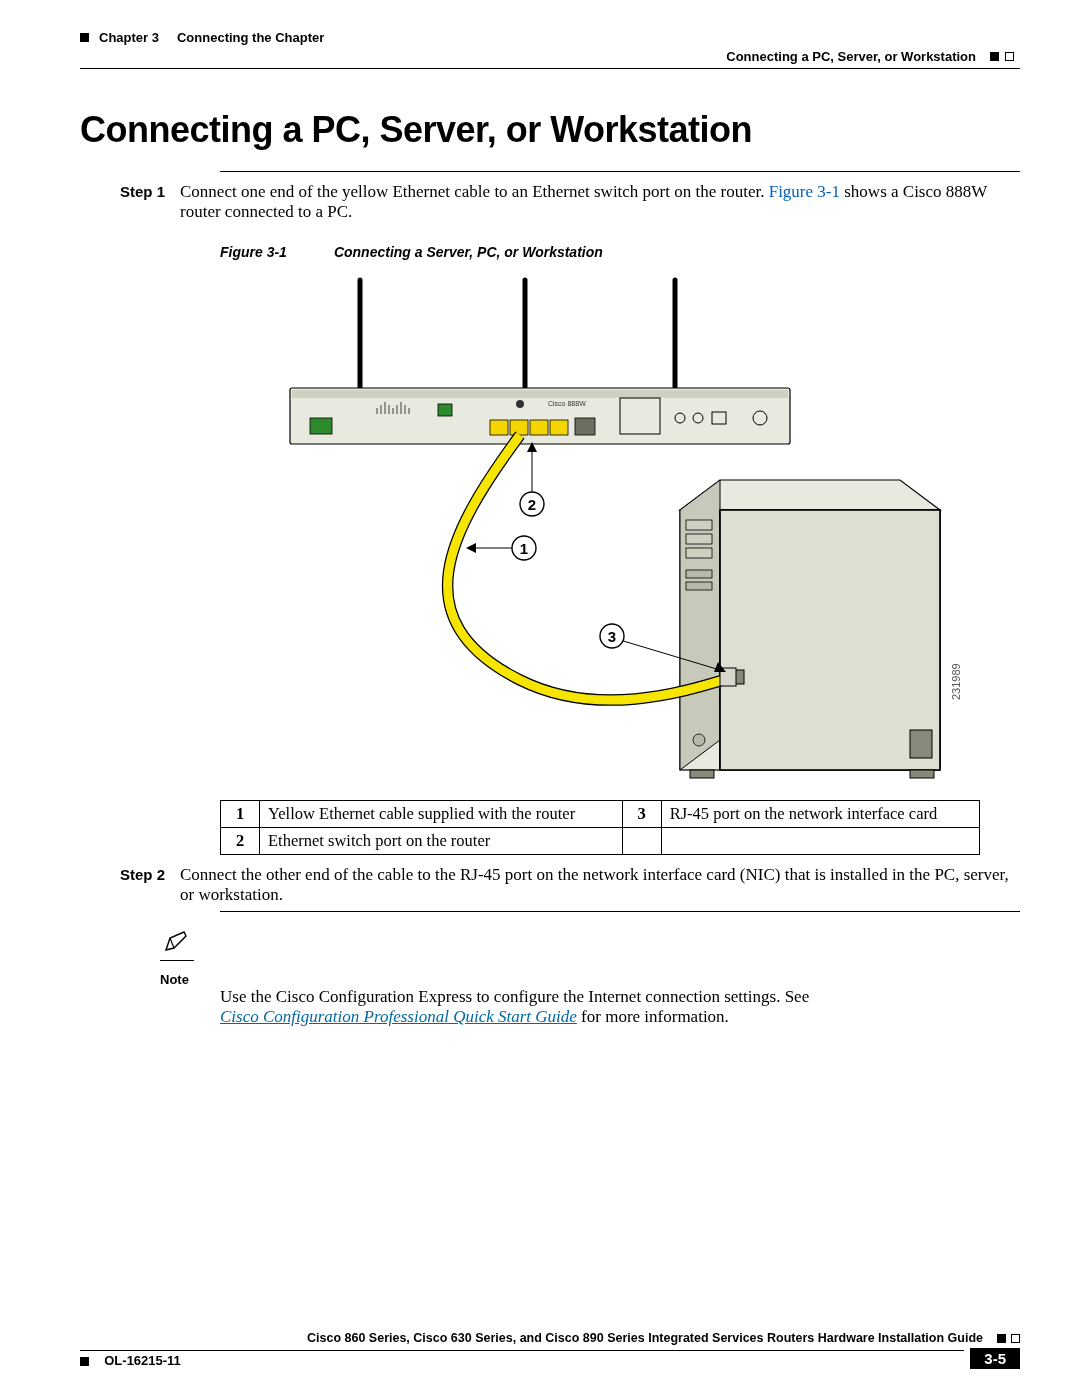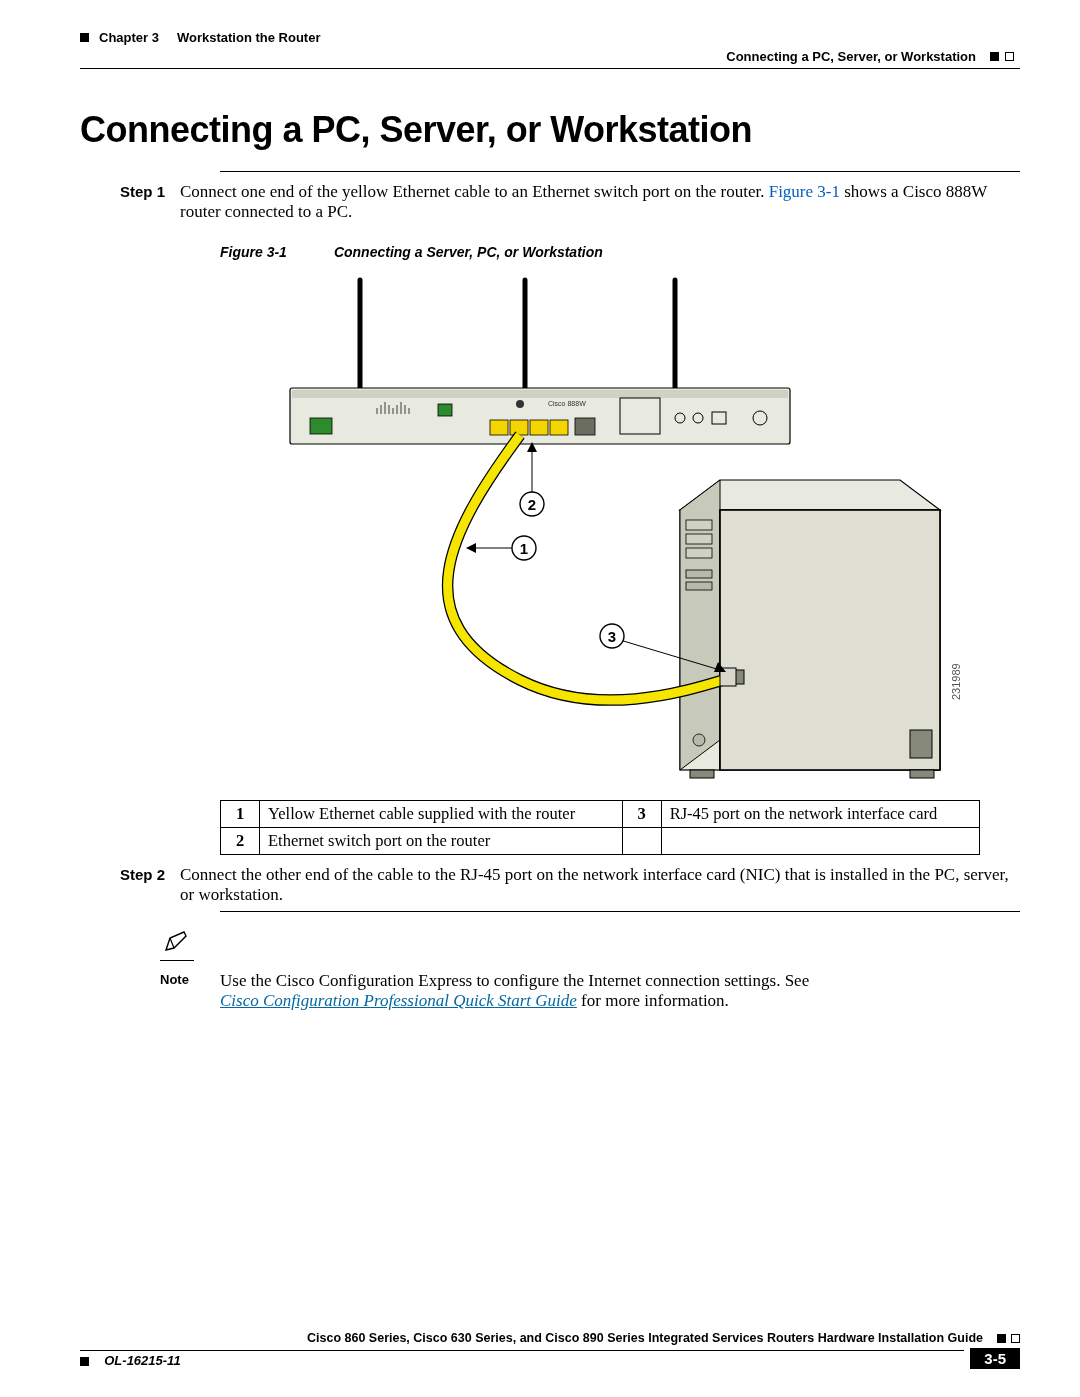--- a/index.html
+++ b/index.html
@@ -46,26 +46,26 @@
   .step-text { flex:1; }
   .xref { color:#0060c0; }
   .fig-caption { font-family: Arial, Helvetica, sans-serif; font-weight:bold; font-style:italic; font-size:14px; margin:22px 0 10px 140px;}
   .fig-caption .fignum { display:inline-block; width:110px;}
   .figure-box { margin:10px 0 10px 140px; width:760px; height:520px; position:relative;}
   .legend-table { border-collapse:collapse; margin:0 0 10px 140px; width:760px; font-size:16.5px;}
   .legend-table td { border:1px solid #000; padding:3px 8px; vertical-align:top;}
   .legend-table td.num { width:22px; font-weight:bold; text-align:center;}
   .note-row { display:flex; margin: 6px 0 6px 80px; font-size:17px;}
   .note-label { font-family: Arial, Helvetica, sans-serif; font-weight:bold; font-size:13px; flex:0 0 60px; padding-top:1px;}
-  .note-text { flex:1;}
+  .note-text { flex:1;margin-top:16px;}
   .ital-link { color:#0369a1; font-style:italic;text-decoration:underline;}
   .footer { position:absolute; bottom:28px; left:80px; right:60px;}
   .footer-doc-title { font-family: Arial, Helvetica, sans-serif; font-weight:bold; font-size:12.5px; text-align:right; padding-right:6px;}
   .footer-bar { display:flex; align-items:center; margin-top:3px;}
-  .footer-left { flex:1; border-top:1px solid #000; padding-top:2px; font-family: Arial, Helvetica, sans-serif; font-weight:bold; font-size:13px;font-style:italic;}
+  .footer-left { flex:1; border-top:1px solid #000; padding-top:2px; font-family: Arial, Helvetica, sans-serif; font-weight:bold; font-size:13px;}
   .footer-right { flex:0 0 auto; background:#000; color:#fff; font-family: Arial, Helvetica, sans-serif; font-weight:bold; font-size:15px; padding:2px 14px; margin-left:6px;}
   .note-pencil { display:inline-block; border-bottom:1.2px solid #000; padding:0 4px 4px 4px; margin-bottom:4px;}
   
   svg.fig { width:100%; height:100%; display:block;}
   .callout-circle { fill:#fff; stroke:#000; stroke-width:1.4; }
   .callout-text { font-family: Arial, Helvetica, sans-serif; font-weight:bold; font-size:15px; text-anchor:middle; dominant-baseline:central;}
   .thin { stroke:#000; stroke-width:1; fill:none;}
   .device-fill { fill:#e8e9df; stroke:#000; stroke-width:1.2;}
   .device-dark { fill:#878a7a; stroke:#000; stroke-width:1;}
   .device-shadow { fill:#c7c9bb; stroke:#000; stroke-width:1;}
@@ -82,21 +82,21 @@
 <body>
 
 <div class="page">
 
   <div class="header-row">
     <div class="header-left">
       <span class="sq"></span>
       <span style="width:10px;display:inline-block;"></span>
       <span>Chapter 3</span>
       <span style="width:18px;display:inline-block;"></span>
-      <span>Workstation the Router</span>
+      <span>Connecting the Chapter</span>
     </div>
   </div>
   <div class="header-row" style="margin-top:2px;">
     <div class="header-right">
       <span>Connecting a PC, Server, or Workstation</span>
       <span style="width:14px;display:inline-block;"></span>
       <span class="sq"></span>
       <span style="width:6px;display:inline-block;"></span>
       <span class="sq open"></span>
     </div>

